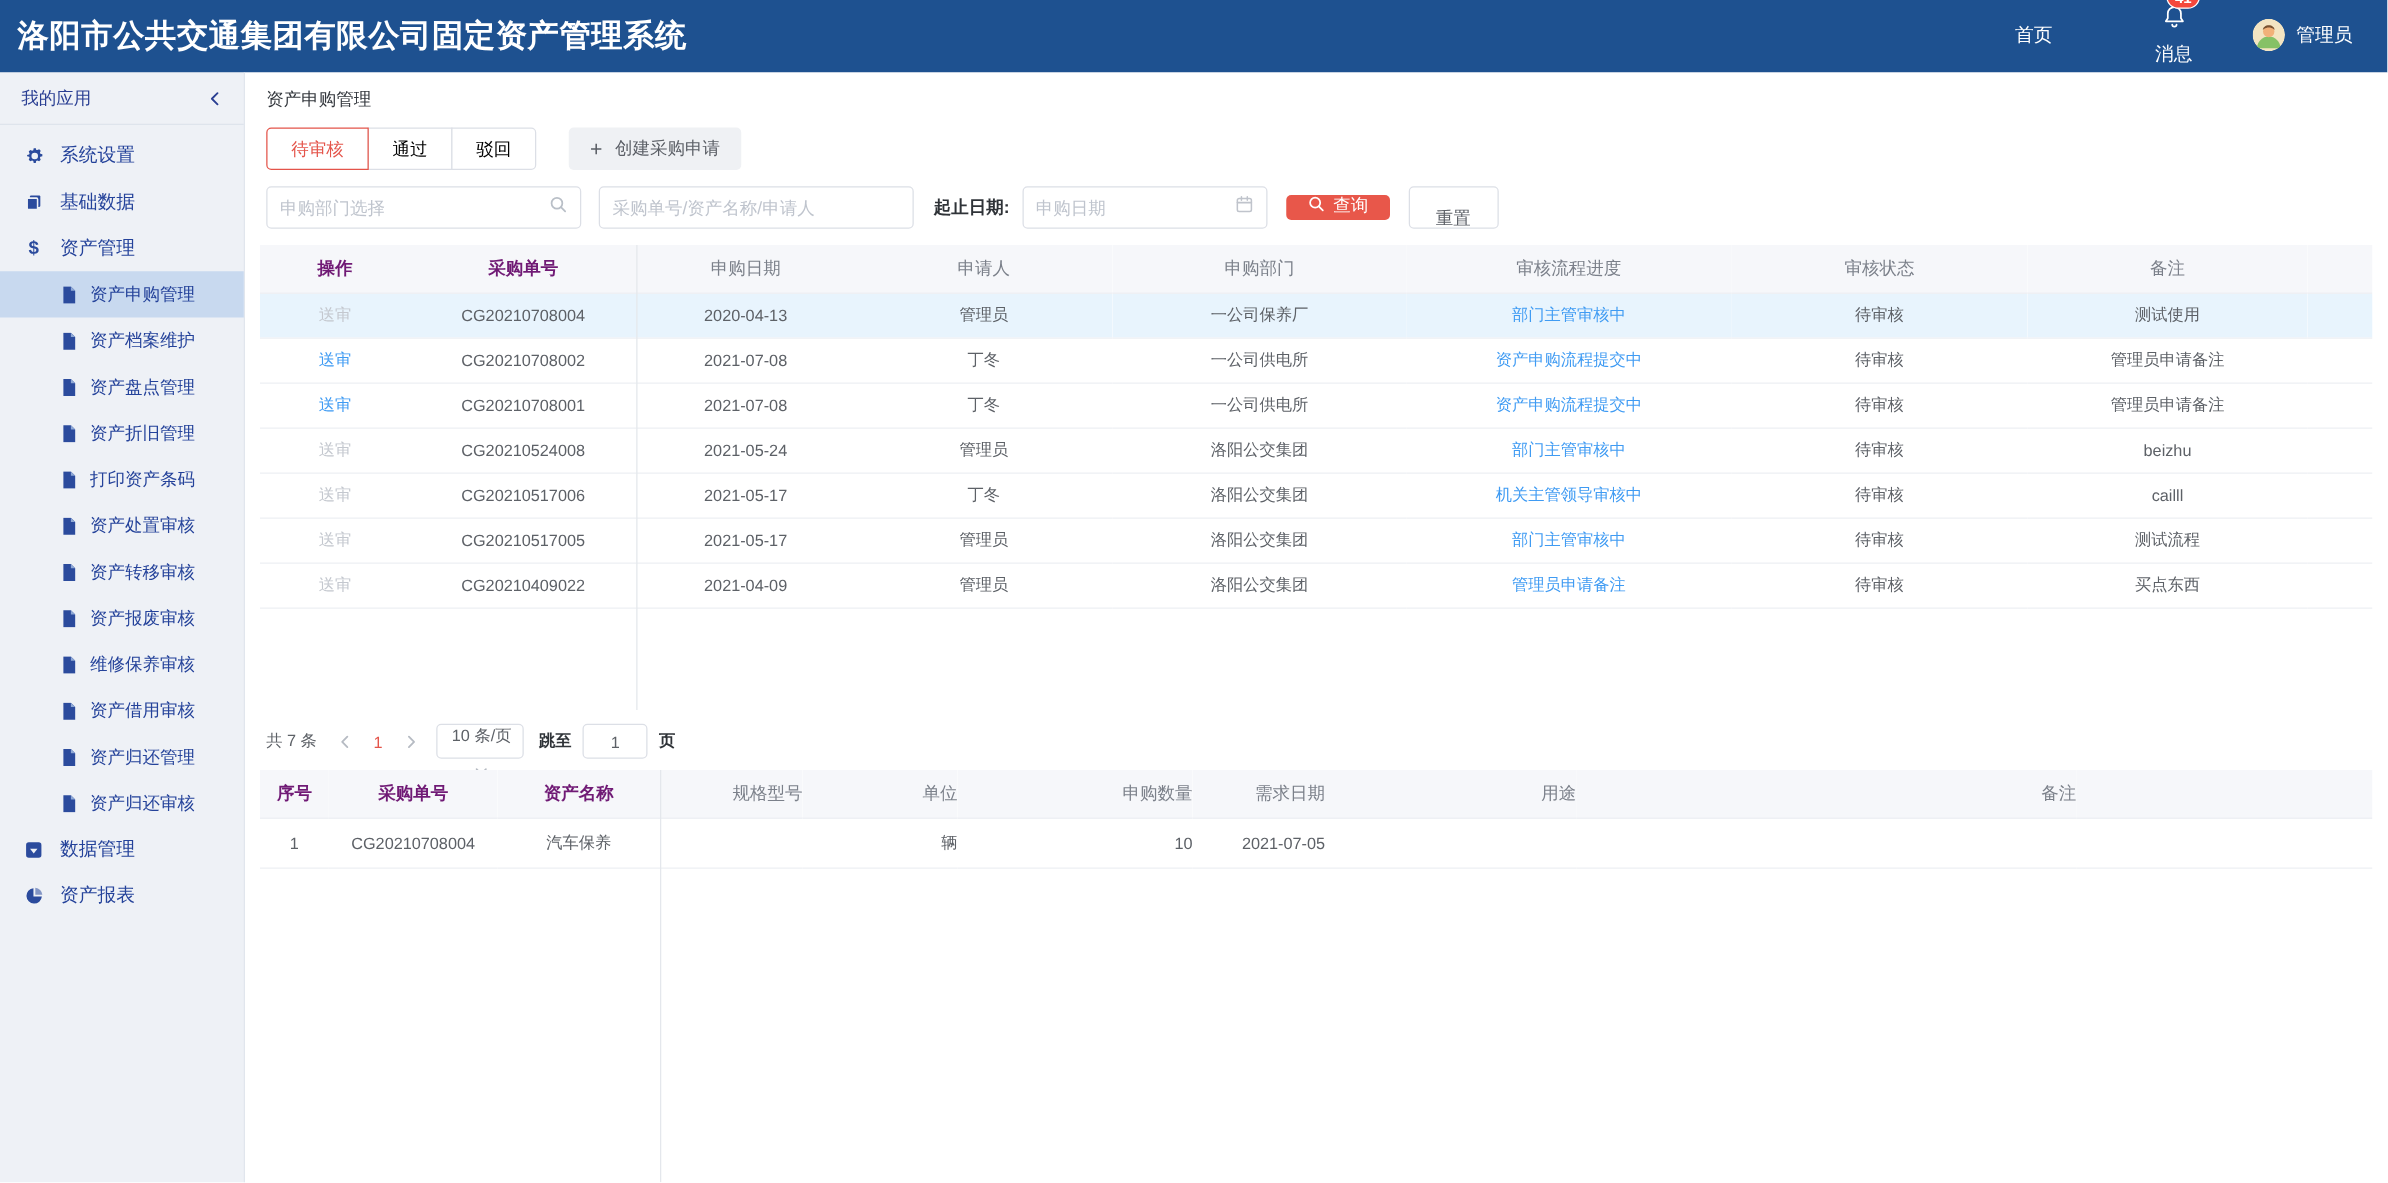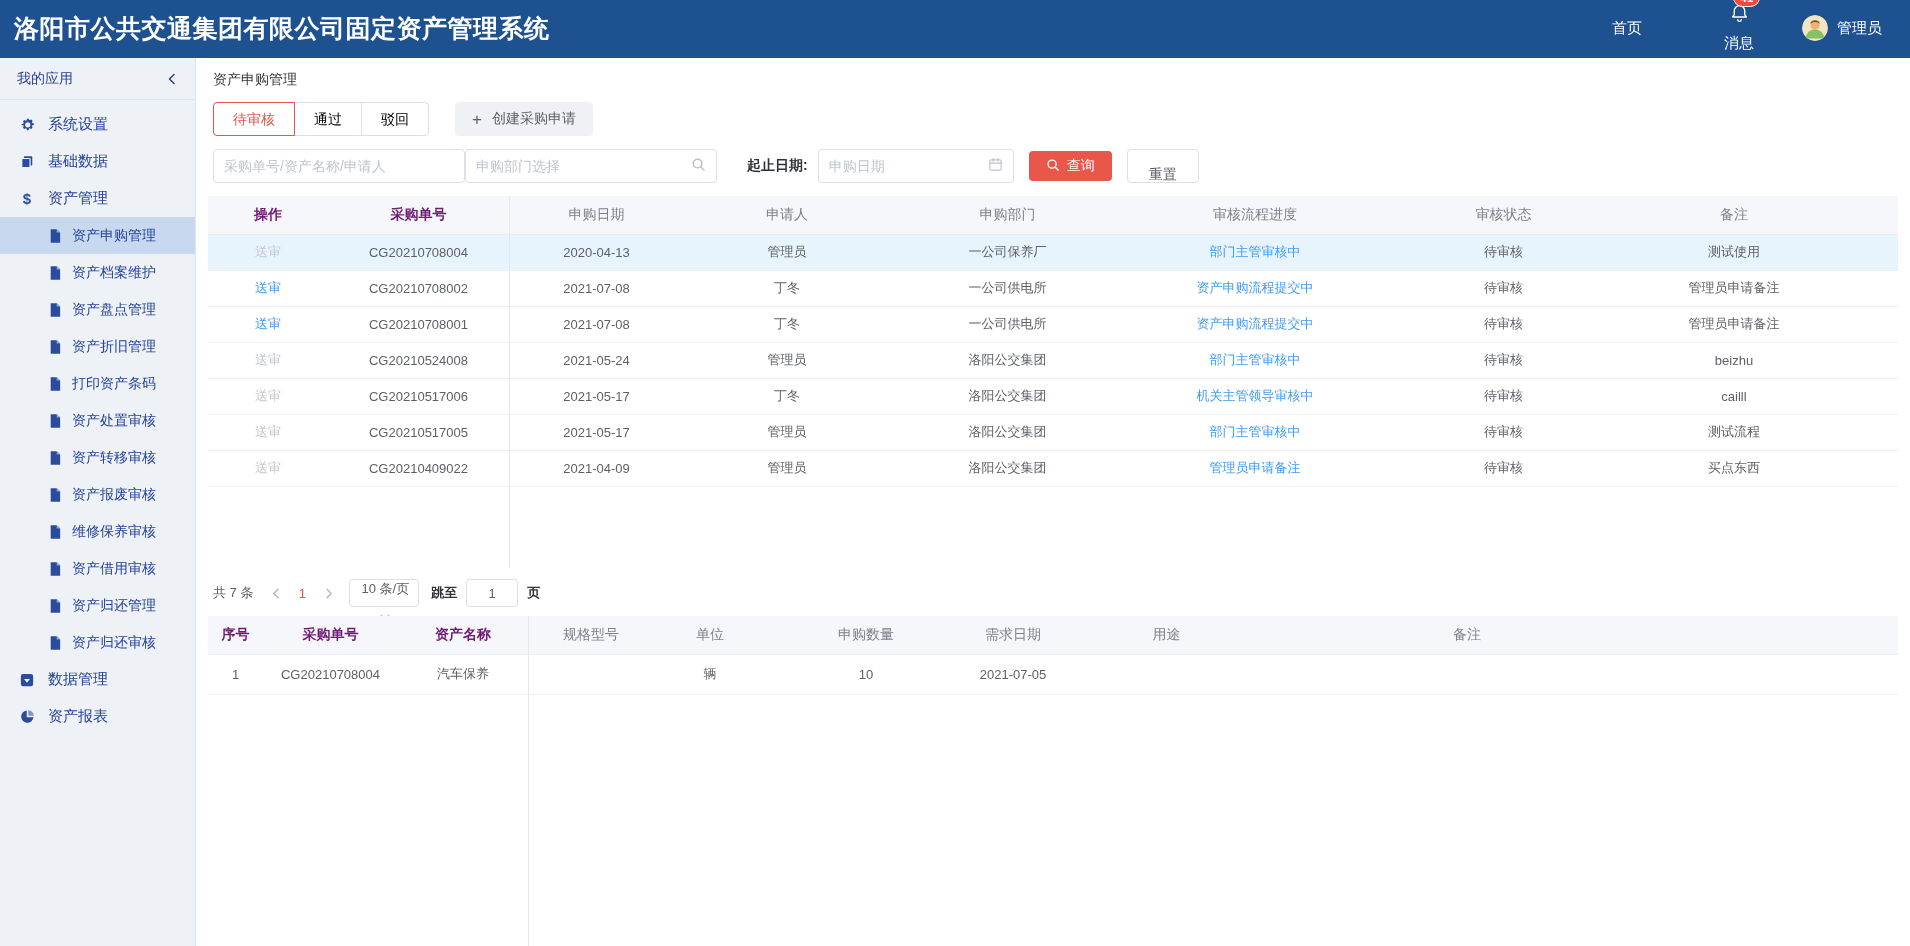--- a/index.html
+++ b/index.html
@@ -52,43 +52,43 @@
   .filters { display:flex; align-items:center; padding:2px 17px 13px; }
   .input-box { display:flex; align-items:center; height:34px; border:1px solid #dcdfe6;
     border-radius:4px; background:#fff; padding:0 10px; gap:6px; }
   .input-box input { border:none; outline:none; font-size:14px; color:#5b5f66; width:100%;
     background:transparent; font-family:inherit; }
   .input-box input::placeholder { color:#bfc4cd; }
   .dept { width:252px; margin-right:14px; }
   .keyword { width:252px; }
   .date-label { margin:0 10px 0 16px; font-size:14px; color:#2f3338; font-weight:600; }
   .date { width:196px; }
-  .search-btn { margin-left:15px; height:30px; background:#e8574a; border:none; border-radius:4px;
-    color:#fff; font-size:14px; padding:0 17px; display:inline-flex; align-items:center; gap:7px;
+  .search-btn { margin-left:15px; height:20px; background:#e8574a; border:none; border-radius:4px;
+    color:#fff; font-size:14px; padding:0 17px; display:inline-flex; gap:7px;
     cursor:pointer; font-family:inherit; }
   .reset-btn { margin-left:15px; height:34px; background:#fff; border:1px solid #dcdfe6;
     border-radius:4px; color:#5b5f66; font-size:14px; padding:16px 21px; cursor:pointer; font-family:inherit; }
 
   
   .table-wrap { margin:0 12px; position:relative; }
   .orders { height:372px; overflow:hidden; }
   .detail { flex:1; overflow:hidden; margin-bottom:0; }
   table { width:100%; border-collapse:collapse; table-layout:fixed; }
   th { height:38px; background:#f6f7fa; font-size:14px; text-align:center; white-space:nowrap;
     overflow:hidden; border-bottom:1px solid #e9ecf1; }
   th.fx { font-weight:700; color:#701a75; }
   th.nf { font-weight:400; color:#7b808a; }
   td { height:36px; font-size:13px; color:#5d6167; border-bottom:1px solid #edeff3;
     text-align:center; overflow:hidden; white-space:nowrap; }
   .detail td { height:40px; }
   tr.selected td { background:#e8f4fd; }
   .action-link { color:#3f9bf3; cursor:pointer; }
   .action-link.disabled { color:#c4c8cf; cursor:default; }
   .progress-link { color:#3f9bf3; cursor:pointer;text-align:center; }
-  .detail th.cl, .detail td.cl { text-align:center; padding-left:12px; }
+  .detail th.cl, .detail td.cl { text-align:right; padding-left:12px; }
   .fixed-divider { position:absolute; top:0; bottom:0; width:1px; background:#e4e7ec; }
   .orders .fixed-divider { left:301px; }
   .detail .fixed-divider { left:320px; }
 
   
   .pagination { display:flex; align-items:center; padding:11px 17px 9px; font-size:13px;
     color:#5d6167; }
   .pg-total { margin-right:10px; }
   .pg-btn { width:26px; height:26px; display:inline-flex; align-items:center; justify-content:center;
     color:#b6bbc3; cursor:pointer; }
@@ -304,31 +304,31 @@
           <div class="tab">通过</div>
           <div class="tab">驳回</div>
         </div>
       <button class="create-btn">
         <span class="plus">+</span>
         <span>创建采购申请</span>
       </button>
     </div>
 
     <div class="filters">
-      <span class="input-box keyword">
-        <input placeholder="采购单号/资产名称/申请人" style="">
-      </span>
       <span class="input-box dept">
         <input placeholder="申购部门选择" style="">
         <span>
           <svg width="15" height="15" viewBox="0 0 16 16" fill="none" stroke="#b9bfc7" stroke-width="1.5" stroke-linecap="round">
               <circle cx="7" cy="7" r="4.6"></circle>
               <path d="M10.6 10.6 14 14"></path>
             </svg>
         </span>
+      </span>
+      <span class="input-box keyword">
+        <input placeholder="采购单号/资产名称/申请人" style="">
       </span>
       <span class="date-label">起止日期:</span>
       <span class="input-box date">
         <input placeholder="申购日期" style="">
         <span>
           <svg width="15" height="15" viewBox="0 0 16 16" fill="none" stroke="#c0c4cc" stroke-width="1.3" stroke-linecap="round">
               <rect x="2" y="3" width="12" height="11" rx="1.5"></rect>
               <path d="M2 6.5h12M5.5 1.5v3M10.5 1.5v3"></path>
             </svg>
         </span>

